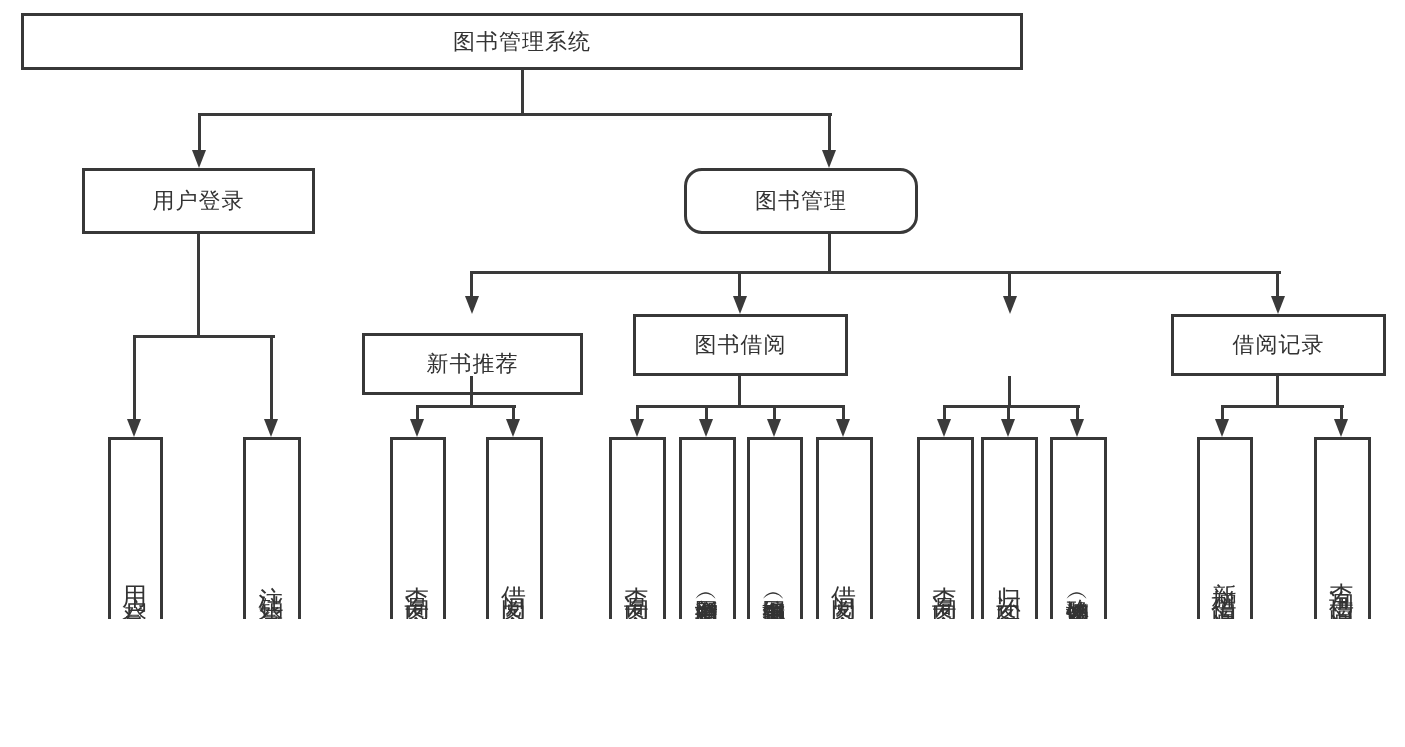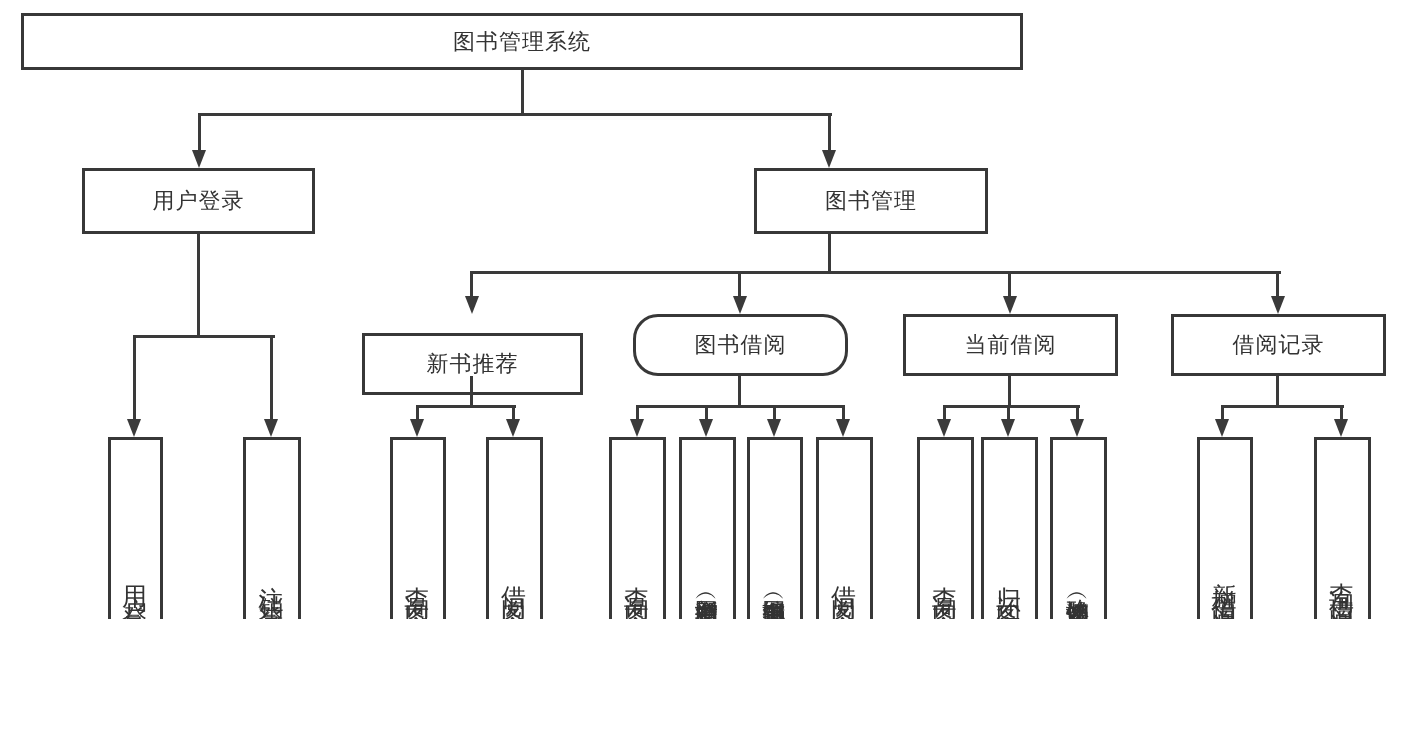--- a/index.html
+++ b/index.html
@@ -68,43 +68,42 @@
   <div class="box" style="left:21px;top:13px;width:1002px;height:57px;">图书管理系统</div>
 
   <div class="vl" style="left:521px;top:69px;height:46px;"></div>
   <div class="hl" style="left:198px;top:113px;width:634px;"></div>
   <div class="vl" style="left:198px;top:113px;height:39px;"></div>
   <div class="ah" style="left:192px;top:150px;"></div>
   <div class="vl" style="left:828px;top:113px;height:39px;"></div>
   <div class="ah" style="left:822px;top:150px;"></div>
 
   <div class="box" style="left:82px;top:168px;width:233px;height:66px;">用户登录</div>
-  <div class="box" style="left:754px;top:168px;width:234px;height:66px;">图书管理</div>
+  <div class="box" style="left:684px;top:168px;width:234px;height:66px;border-radius:18px;">图书管理</div>
 
   <div class="vl" style="left:197px;top:233px;height:105px;"></div>
   <div class="hl" style="left:133px;top:335px;width:142px;"></div>
   <div class="vl" style="left:133px;top:335px;height:86px;"></div>
   <div class="ah" style="left:127px;top:419px;"></div>
   <div class="vl" style="left:270px;top:335px;height:86px;"></div>
   <div class="ah" style="left:264px;top:419px;"></div>
 
   <div class="vl" style="left:828px;top:233px;height:41px;"></div>
   <div class="hl" style="left:470px;top:271px;width:811px;"></div>
   <div class="vl" style="left:470px;top:271px;height:27px;"></div>
   <div class="ah" style="left:465px;top:296px;"></div>
   <div class="vl" style="left:738px;top:271px;height:27px;"></div>
   <div class="ah" style="left:733px;top:296px;"></div>
   <div class="vl" style="left:1008px;top:271px;height:27px;"></div>
   <div class="ah" style="left:1003px;top:296px;"></div>
   <div class="vl" style="left:1276px;top:271px;height:27px;"></div>
   <div class="ah" style="left:1271px;top:296px;"></div>
 
   <div class="box" style="left:362px;top:333px;width:221px;height:62px;">新书推荐</div>
-  <div class="box" style="left:633px;top:314px;width:215px;height:62px;border-radius:25px;">图书借阅</div>
-  <div class="box" style="left:903px;top:314px;width:215px;height:62px;">当前借阅</div>
+  <div class="box" style="left:633px;top:314px;width:215px;height:62px;">图书借阅</div>
   <div class="box" style="left:1171px;top:314px;width:215px;height:62px;">借阅记录</div>
 
   <div class="vl" style="left:470px;top:376px;height:32px;"></div>
   <div class="hl" style="left:416px;top:405px;width:100px;"></div>
   <div class="vl" style="left:416px;top:405px;height:16px;"></div>
   <div class="ah" style="left:410px;top:419px;"></div>
   <div class="vl" style="left:512px;top:405px;height:16px;"></div>
   <div class="ah" style="left:506px;top:419px;"></div>
 
   <div class="vl" style="left:738px;top:376px;height:32px;"></div>

